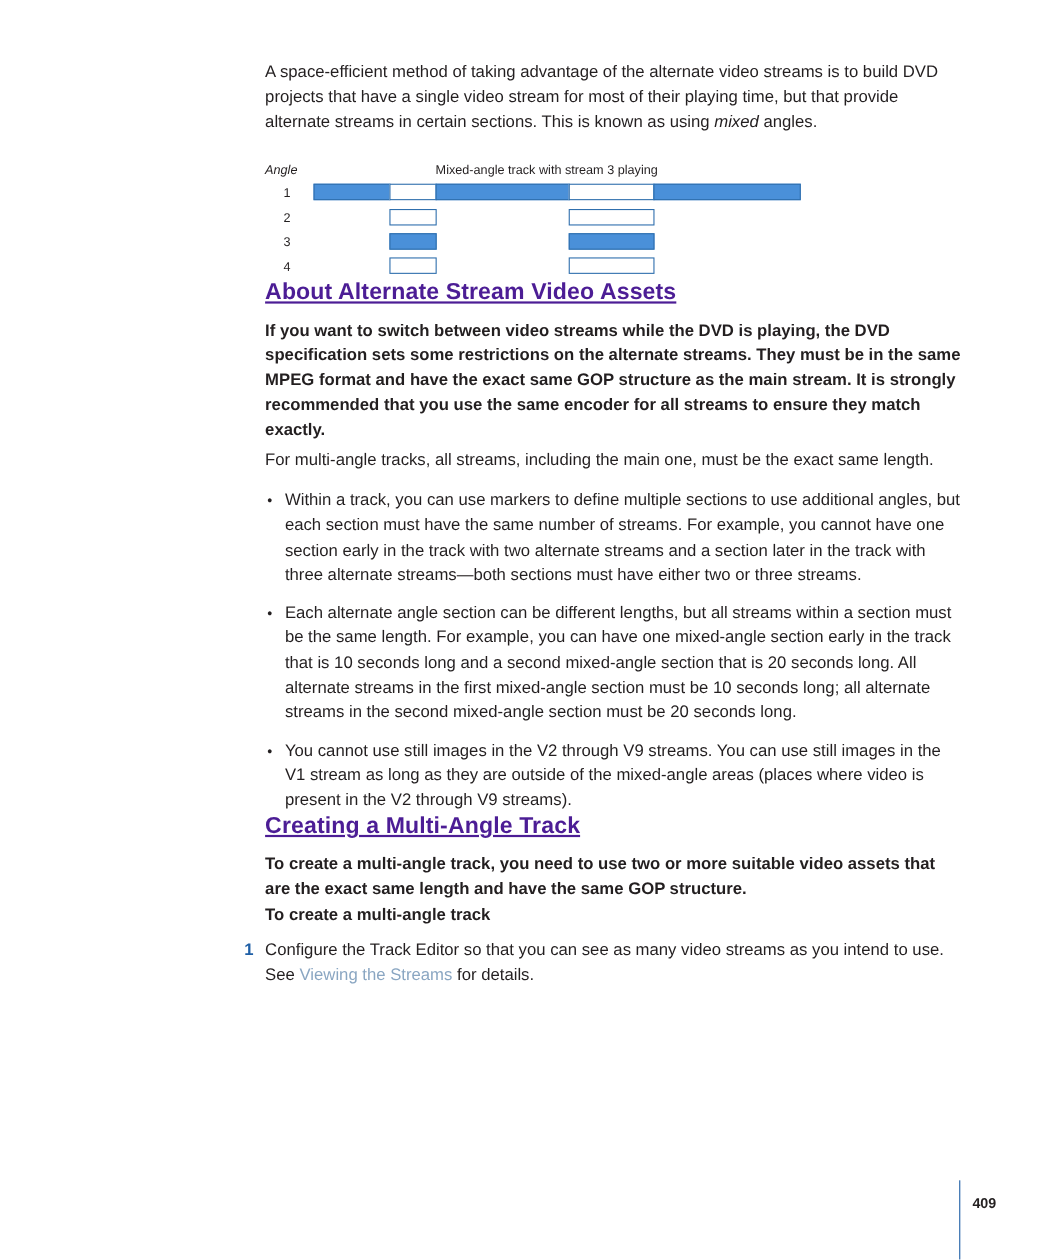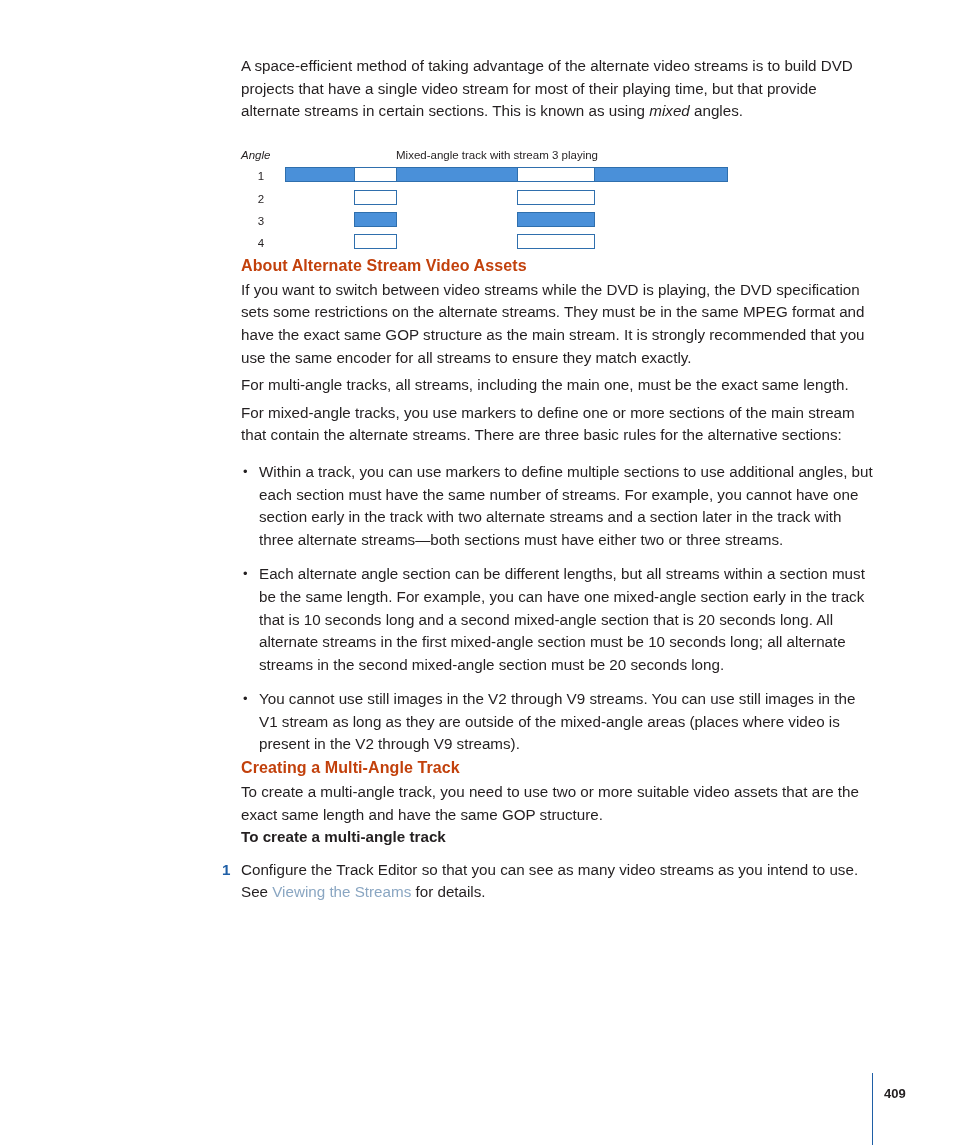--- a/index.html
+++ b/index.html
@@ -35,30 +35,31 @@
     line-height: 22.6px;
     color: #231f20;
     margin: 0 0 0 0;
     text-align: left;
   }
   .para + .para {
     margin-top: 5px;
   }
   .italic { font-style: italic; }
   h2.section-head {
-    font-size: 16px;
+    font-size: 21px;
     line-height: 24px;
     font-weight: bold;
-    color: #c2410c;
+    color: #4c1d95;
     margin: 0;
     padding: 0;
     letter-spacing: 0.1px;
+    text-decoration: underline;
   }
   .head-spacer-top { margin-top: 26px; }
-  .head-spacer-bot { margin-top: 1px; }
+  .head-spacer-bot { margin-top: 12px; font-weight: bold; }
   .bullets {
     margin: 14px 0 0 0;
     padding: 0;
     list-style: none;
   }
   .bullets li {
     position: relative;
     padding-left: 18px;
     font-size: 15.2px;
     line-height: 22.6px;
@@ -198,21 +199,20 @@
       <div class="track fill-blue" style="left:276px; top:63px; width:78px;"></div>
 
       <div class="fig-rownum" style="top:88px;">4</div>
       <div class="track fill-white" style="left:113px; top:85px; width:43px;"></div>
       <div class="track fill-white" style="left:276px; top:85px; width:78px;"></div>
     </div>
 
     <h2 class="section-head">About Alternate Stream Video Assets</h2>
     <p class="para head-spacer-bot">If you want to switch between video streams while the DVD is playing, the DVD specification sets some restrictions on the alternate streams. They must be in the same MPEG format and have the exact same GOP structure as the main stream. It is strongly recommended that you use the same encoder for all streams to ensure they match exactly.</p>
     <p class="para">For multi-angle tracks, all streams, including the main one, must be the exact same length.</p>
-    <p class="para">For mixed-angle tracks, you use markers to define one or more sections of the main stream that contain the alternate streams. There are three basic rules for the alternative sections:</p>
 
     <ul class="bullets">
       <li><span class="bullet-mark">•</span><span>Within a track, you can use markers to define multiple sections to use additional angles, but each section must have the same number of streams. For example, you cannot have one section early in the track with two alternate streams and a section later in the track with three alternate streams—both sections must have either two or three streams.</span></li>
       <li><span class="bullet-mark">•</span><span>Each alternate angle section can be different lengths, but all streams within a section must be the same length. For example, you can have one mixed-angle section early in the track that is 10 seconds long and a second mixed-angle section that is 20 seconds long. All alternate streams in the first mixed-angle section must be 10 seconds long; all alternate streams in the second mixed-angle section must be 20 seconds long.</span></li>
       <li><span class="bullet-mark">•</span><span>You cannot use still images in the V2 through V9 streams. You can use still images in the V1 stream as long as they are outside of the mixed-angle areas (places where video is present in the V2 through V9 streams).</span></li>
     </ul>
 
 
     <h2 class="section-head head-spacer-top">Creating a Multi-Angle Track</h2>
     <p class="para head-spacer-bot">To create a multi-angle track, you need to use two or more suitable video assets that are the exact same length and have the same GOP structure.</p>

